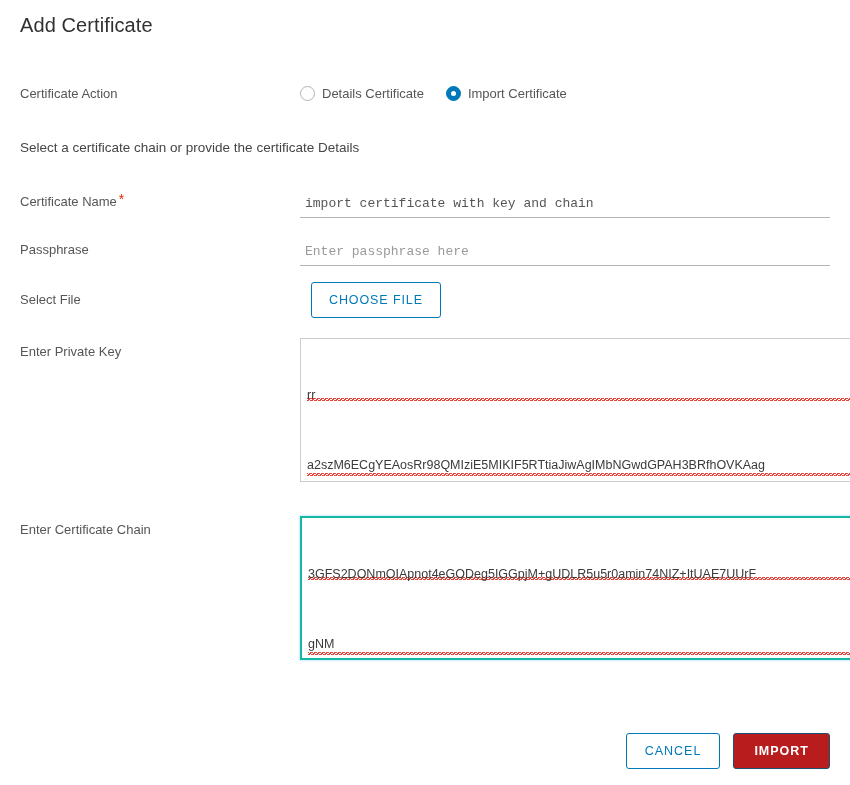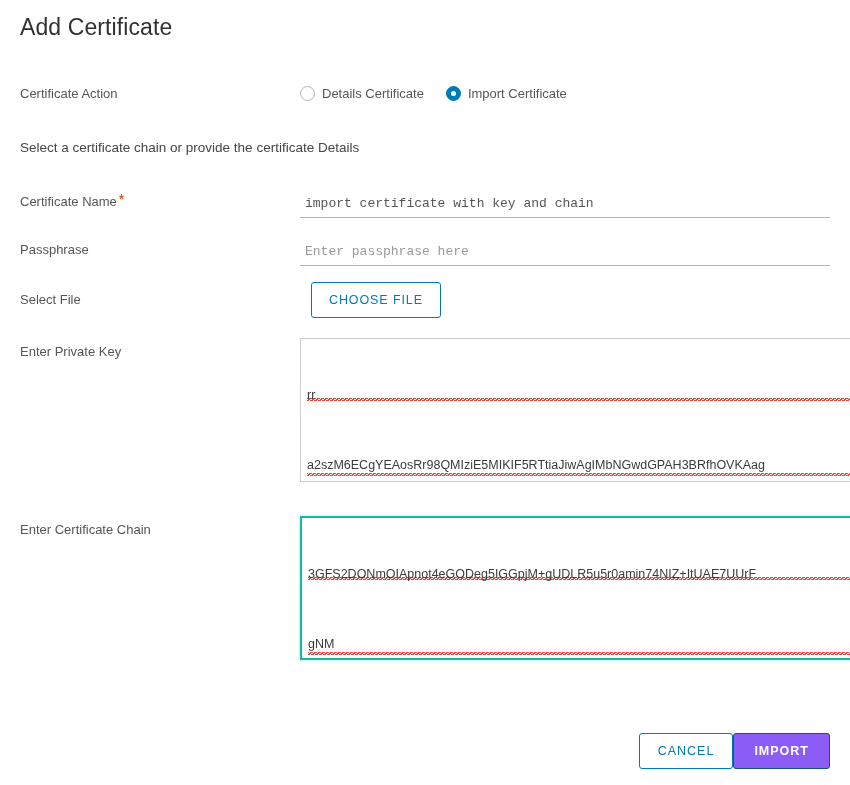--- a/index.html
+++ b/index.html
@@ -16,21 +16,21 @@
     color: #565656;
     font-size: 13px;
     position: relative;
     overflow: hidden;
   }
 
   .page-title {
     position: absolute;
     left: 20px;
     top: 14px;
-    font-size: 23px;
+    font-size: 20px;
     font-weight: 400;
     color: #313131;
     letter-spacing: 0.1px;
   }
 
   
   .form-row {
     position: absolute;
     left: 20px;
     width: 810px;
@@ -268,38 +268,39 @@
       linear-gradient(135deg, transparent 0 84%, #a8a8a8 84% 92%, transparent 92% 100%);
   }
 
   
   .footer {
     position: absolute;
     right: 20px;
     top: 733px;
     display: flex;
     align-items: center;
+    gap: 13px;
     justify-content: space-between;
   }
   .btn {
     height: 36px;
     border-radius: 3px;
     font-family: "Liberation Sans", sans-serif;
     font-size: 12.5px;
     letter-spacing: 1px;
     cursor: pointer;
     padding: 0 18px;
   }
   .btn-secondary {
     background: #ffffff;
     border: 1px solid #0079b8;
     color: #0079b8;
   }
   .btn-primary {
-    background: #8b5cf6;
+    background: #b91c1c;
     border: 1px solid #1a5276;
     color: #ffffff;
     font-weight: bold;
     padding: 0 20px;
   }
 </style>
 </head>
 <body>
 
 <div class="page-title">Add Certificate</div>

